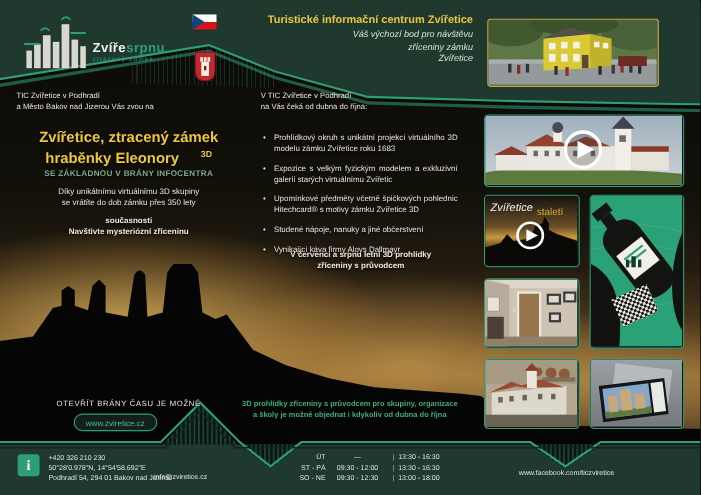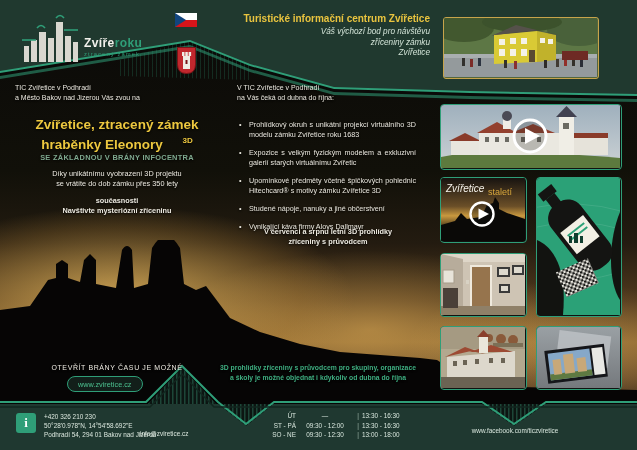--- a/index.html
+++ b/index.html
@@ -126,21 +126,21 @@
       <rect x="53" y="30" width="5" height="20"></rect>
     </g>
     <g stroke="#2f9e78" stroke-width="1.6" fill="none">
       <path d="M36,6 q4,-5 8,0"></path>
         <path d="M17,16 q4,-5 8,0"></path>
         <path d="M2,28 h14"></path>
         <path d="M44,18 h14"></path>
     </g>
   </svg>
   <div class="logo-text">
-    <div class="logo-name"><span class="p1">Zvíře</span><span class="p2">roku</span></div>
+    <div class="logo-name"><span class="p1">Zvíře</span><span class="p2">srpnu</span></div>
     <div class="logo-sub">ztracený zámek</div>
   </div>
 
   <svg class="abs" style="left:175px;top:13px;z-index:6" width="22" height="14" viewBox="0 0 22 14">
     <rect width="22" height="7" fill="#fff"></rect>
       <rect y="7" width="22" height="7" fill="#d7141a"></rect>
     <path d="M0,0 L11,7 L0,14 Z" fill="#11457e"></path>
   </svg>
   <svg class="abs" style="left:177px;top:47px;z-index:6" width="19" height="27" viewBox="0 0 19 27">
     <path d="M0.5,0.5 h18 v17 q0,9 -9,9 q-9,0 -9,-9 Z" fill="#c1272d" stroke="#7a1418" stroke-width="1"></path>
@@ -202,21 +202,21 @@
   <div class="abs invite w shadow">
     <div>TIC Zvířetice v Podhradí</div>
     <div>a Město Bakov nad Jizerou Vás zvou na</div>
   </div>
   <div class="abs main-title shadow">
     <div>Zvířetice, ztracený zámek</div>
     <div><span>hraběnky Eleonory</span> <sup>3D</sup></div>
   </div>
   <div class="abs sub-green shadow">SE ZÁKLADNOU V BRÁNY INFOCENTRA</div>
   <div class="abs desc w shadow">
-    <div>Díky unikátnímu vyobrazení 3D projektu</div>
+    <div>Díky unikátnímu virtuálnímu 3D skupiny</div>
     <div>se vrátíte do dob zámku přes 350 lety</div>
   </div>
   <div class="abs cta w shadow">
     <div>současnosti</div>
     <div>Navštivte mysteriózní zříceninu</div>
   </div>
 
   <div class="abs intro w shadow">
     <div>V TIC Zvířetice v Podhradí</div>
     <div>na Vás čeká od dubna do října:</div>

